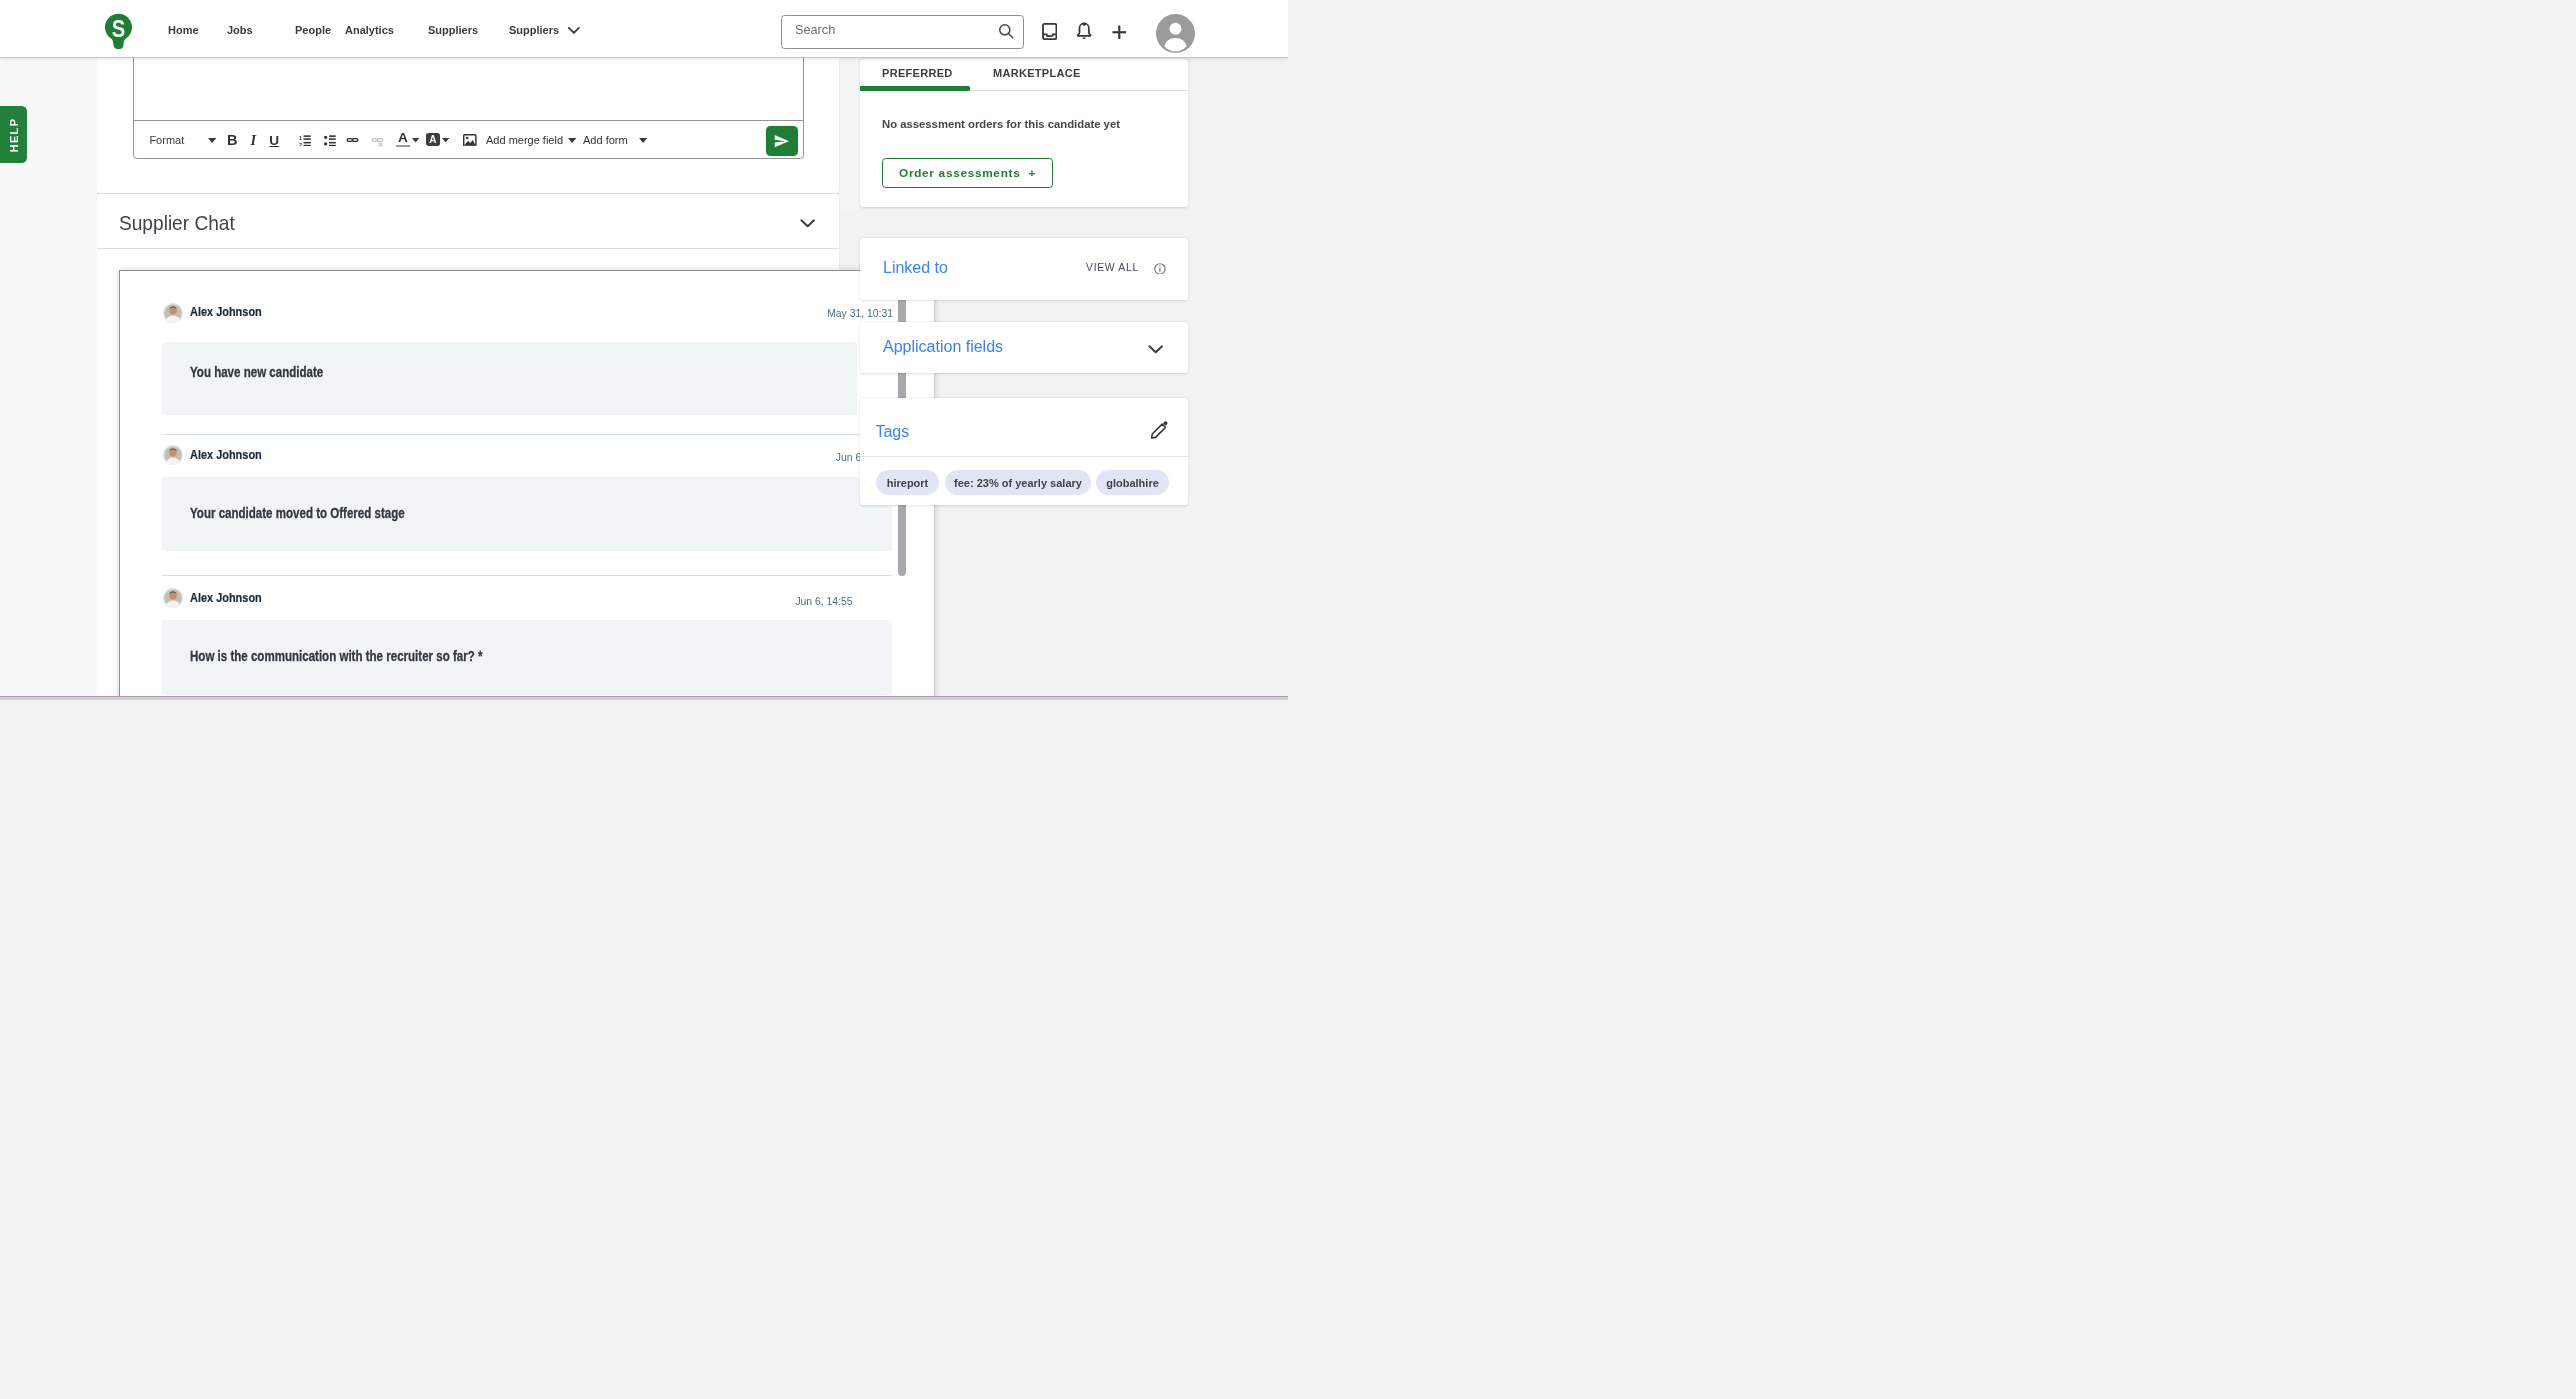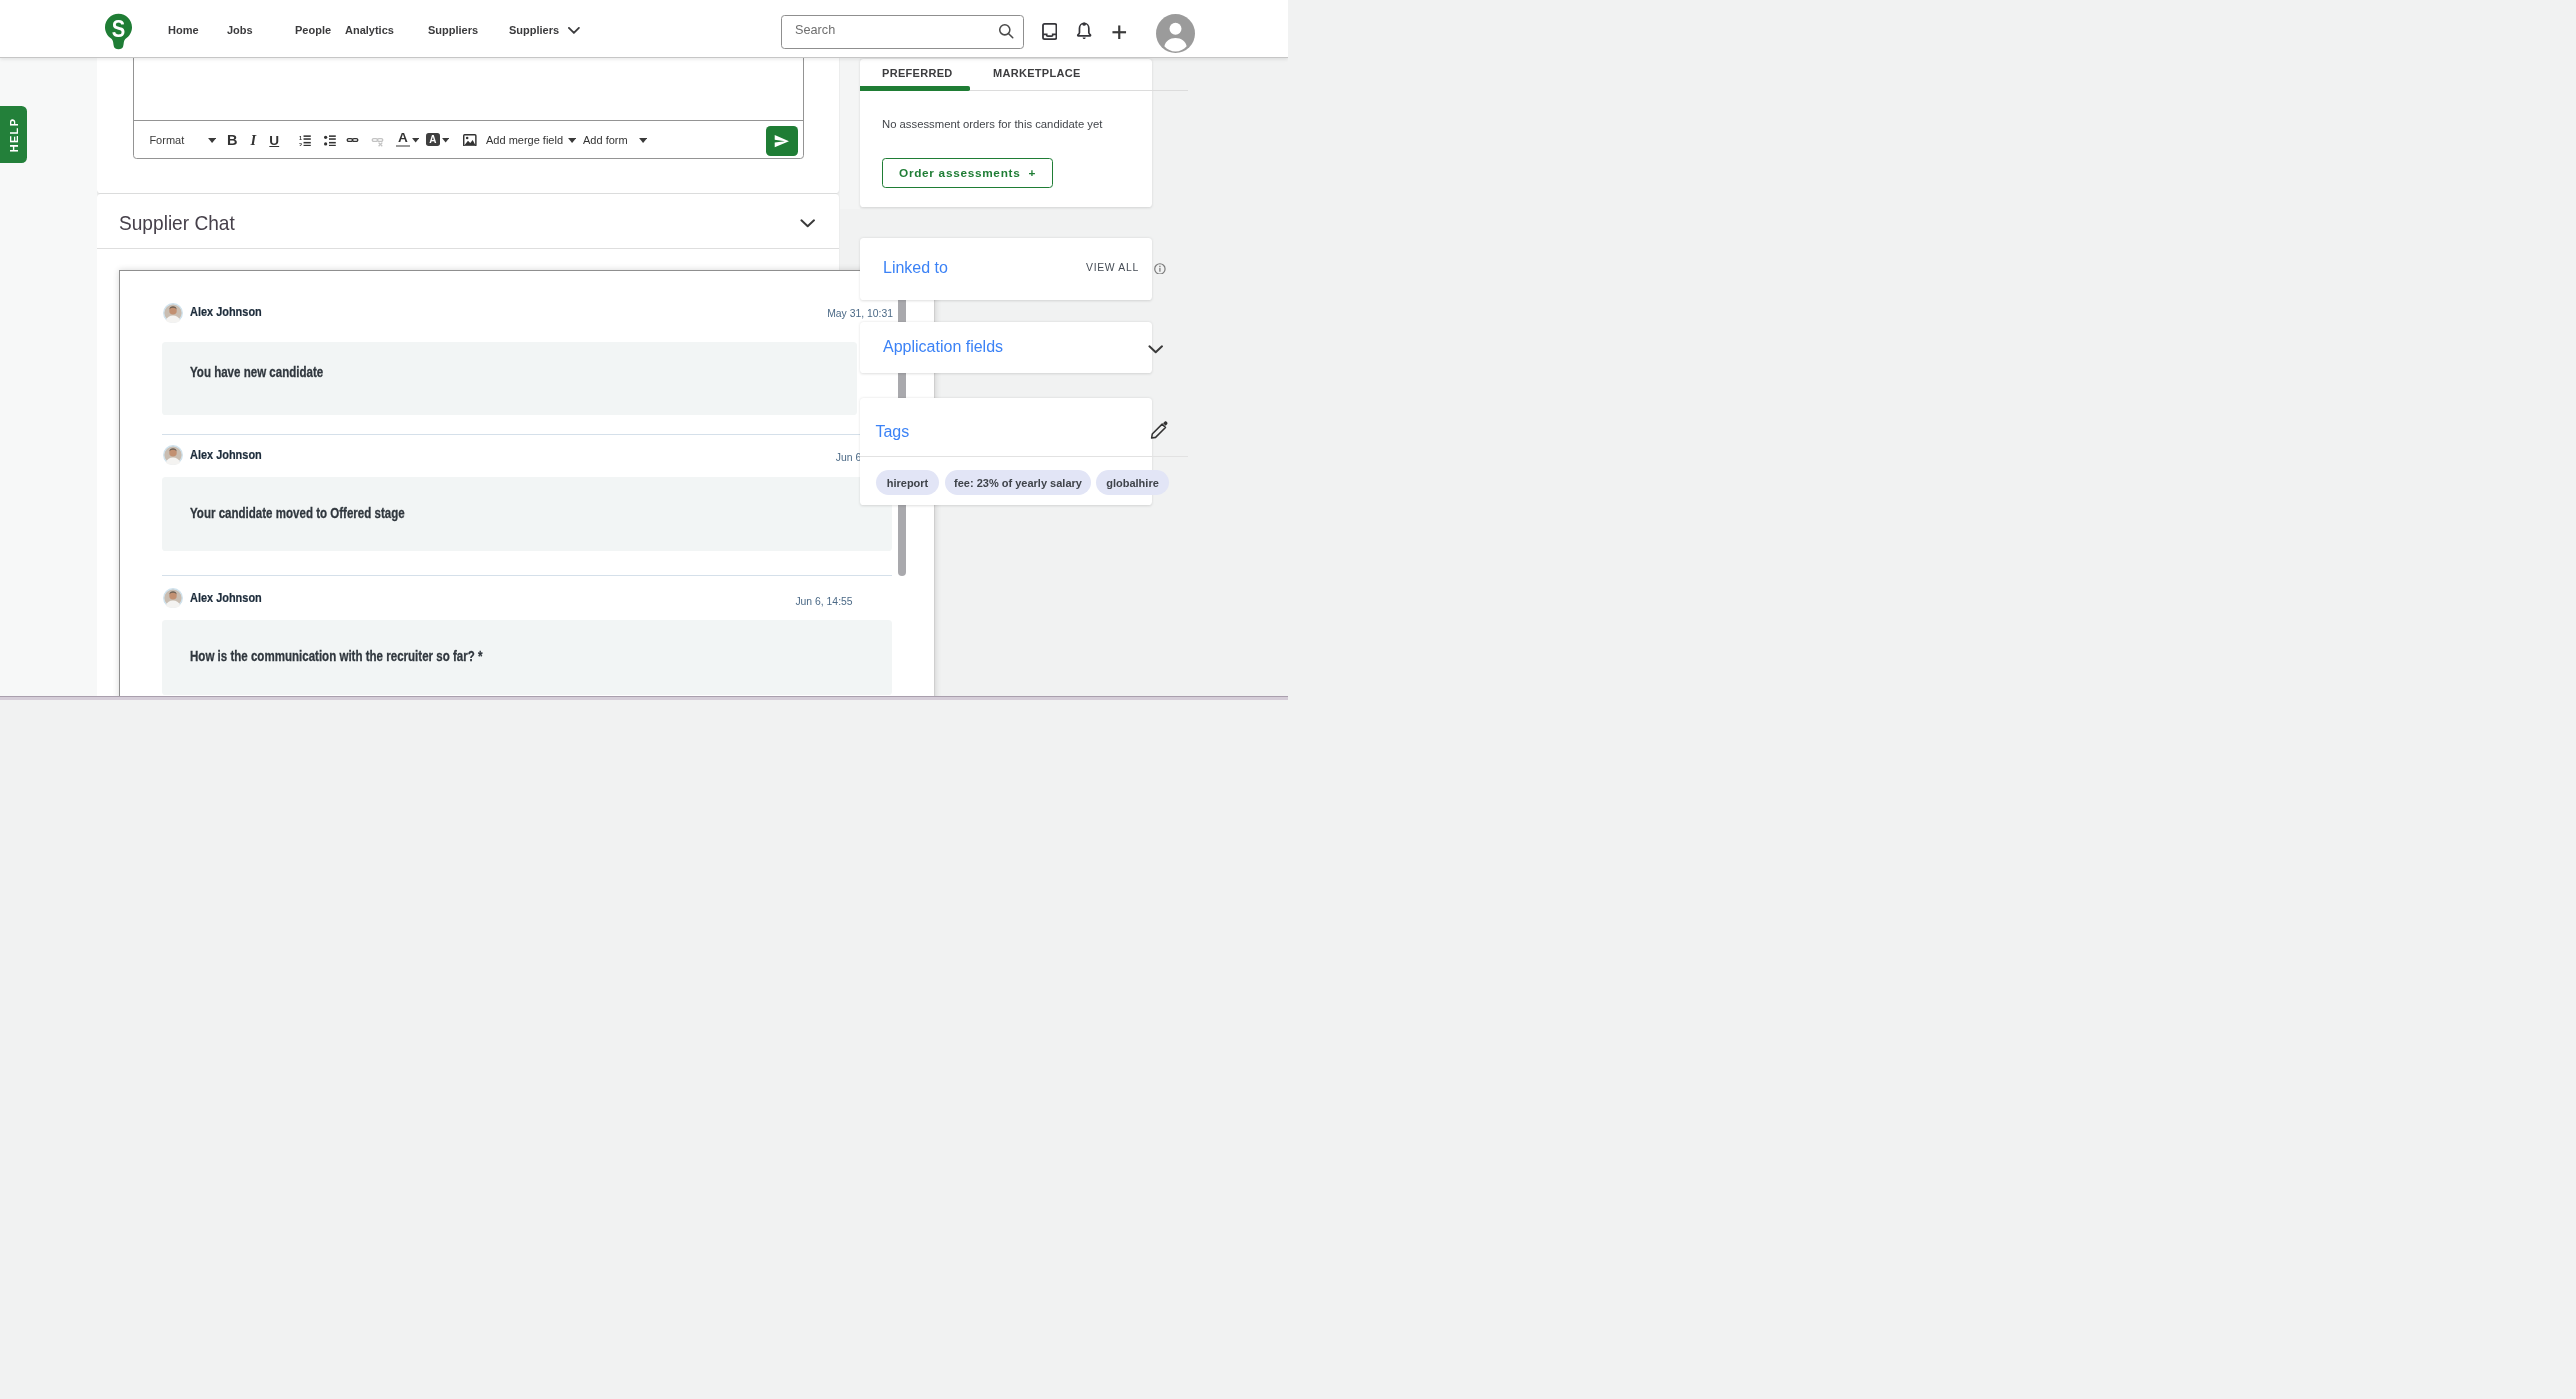--- a/index.html
+++ b/index.html
@@ -37,21 +37,21 @@
     border:1.8px solid #8f8f8f; border-right:0.9px solid #cfcfcf; border-bottom:none;
     box-shadow:0 0 6.4px rgba(0,0,0,.16); z-index:10; }
   .msgcard { position:absolute; background:#f2f5f5; border-radius:3.6px; }
   .msgname { position:absolute; font-size:12.3px; font-weight:700; color:#1d2c3b; -webkit-text-stroke:0.2px #1d2c3b; transform:scaleX(.89); transform-origin:left center; }
   .msgtime { position:absolute; font-size:10.4px; color:#4c6a87; text-align:right; }
   .msgtext { position:absolute; font-size:15.4px; font-weight:700; color:#30373e; -webkit-text-stroke:0.3px #30373e; transform:scaleX(.75); transform-origin:left center; }
   .msgdiv  { position:absolute; border-top:0.9px solid #d5e0ea; }
   #thumb { position:absolute; left:778px; top:20px; width:8.2px; height:285px; background:#a9a9ad; border-radius:4.5px; }
 
   
-  .rcard { position:absolute; left:860px; width:292px; background:#fff; border-radius:3.6px;
+  .rcard { position:absolute; left:860px; width:328px; background:#fff; border-radius:3.6px;
     box-shadow:0 0.9px 2.7px rgba(0,0,0,.13); z-index:20; }
   .rtitle { position:absolute; left:23px; font-size:16px; color:#3b82f6; }
   .pill { position:absolute; top:72px; height:25.4px; border-radius:12.7px; background:#e2e5f6;
     font-size:11px; font-weight:700; color:#3f434a; display:flex; align-items:center; justify-content:center; }
 
   #btm-strip { position:absolute; left:0; top:696px; width:1288px; height:3.6px; background:#d5cdd8; border-top:0.9px solid #a99fad; z-index:60; }
 </style>
 </head>
 <body>
 
@@ -175,21 +175,21 @@
   <div class="msgtext" style="left:70px; top:376px;">How is the communication with the recruiter so far? *</div>
 
   <div id="thumb"></div>
 </div>
 
 <div class="rcard" id="tabscard" style="top:59px; height:148px;">
   <div class="abs" style="left:22px; top:8.2px; font-size:11px; font-weight:700; letter-spacing:0.3px; color:#3d3d3f;">PREFERRED</div>
   <div class="abs" style="left:133px; top:8.2px; font-size:11px; font-weight:700; letter-spacing:0.3px; color:#3d3d3f;">MARKETPLACE</div>
   <div class="abs" style="left:0; top:31px; width:328px; border-top:0.9px solid #dcdcdc;"></div>
   <div class="abs" style="left:0; top:27px; width:110px; height:4.5px; background:#1f7d35; border-radius:0 1.8px 1.8px 0;"></div>
-  <div class="abs" style="left:22px; top:59px; font-size:11.3px; color:#43464b;">No assessment orders for this candidate yet</div>
+  <div class="abs" style="left:22px; top:59px; font-size:11.3px; color:#43464b;font-weight:bold;">No assessment orders for this candidate yet</div>
   <div class="abs" style="left:22px; top:99px; width:171px; height:30px; border:1.8px solid #1f7d35; border-radius:3.6px;
        display:flex; align-items:center; justify-content:center; font-size:11.8px; font-weight:700; letter-spacing:0.7px; color:#1f7d35;">Order assessments&nbsp;&nbsp;+</div>
 </div>
 <div class="rcard" id="linkedcard" style="top:238px; height:62px;">
   <div class="rtitle" style="top:21.3px;">Linked to</div>
   <div class="abs" style="left:226px; top:24px; font-size:10.4px; font-weight:400; letter-spacing:0.7px; color:#454c55;">VIEW ALL</div>
   <svg class="abs" style="left:294px; top:24.5px;" width="11.8" height="11.8" viewBox="0 0 13 13">
     <circle cx="6.5" cy="6.5" r="5.7" fill="none" stroke="#7a7a7a" stroke-width="1.3"></circle>
     <rect x="5.8" y="5.4" width="1.4" height="4.2" fill="#7a7a7a"></rect>
     <rect x="5.8" y="3" width="1.4" height="1.5" fill="#7a7a7a"></rect>

